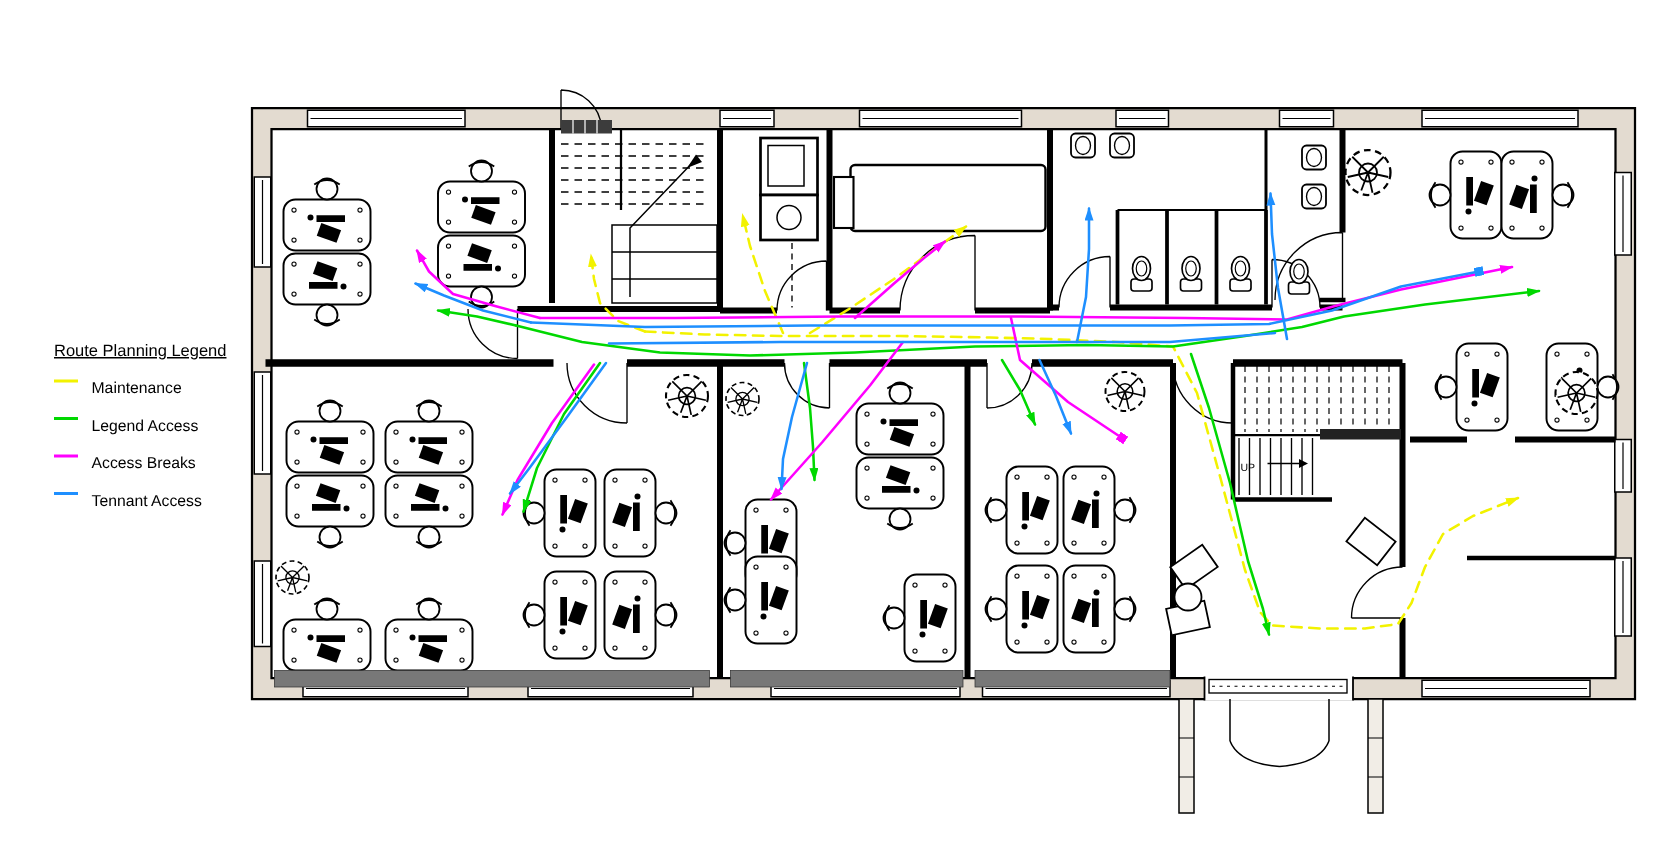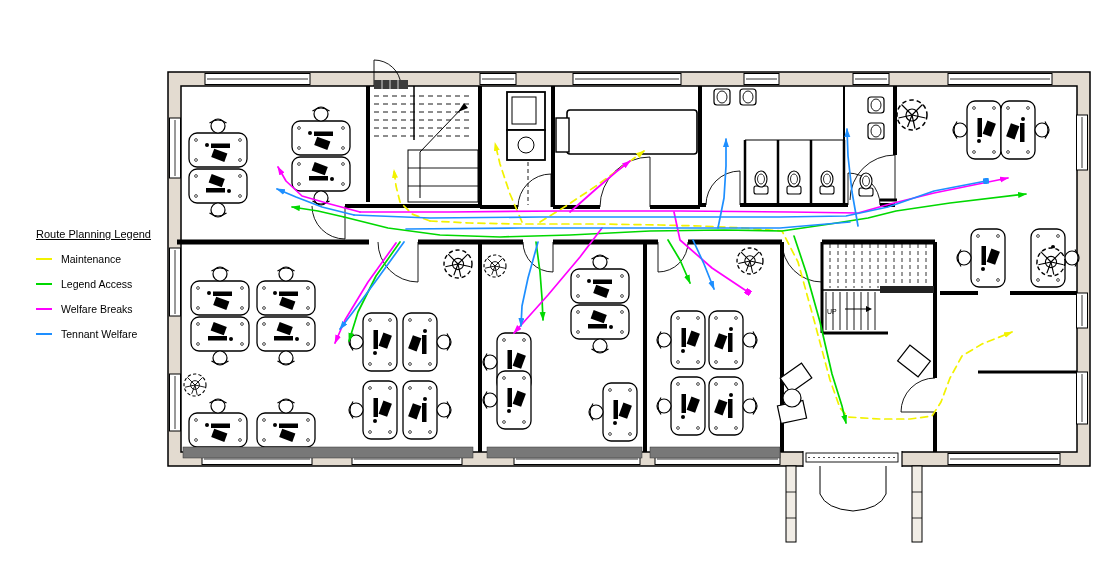--- a/index.html
+++ b/index.html
@@ -1,45 +1,45 @@
 <!DOCTYPE html>
 <html><head>
 <meta charset="utf-8">
 <style>
   html,body{margin:0;padding:0;background:#fff}
   #stage{position:relative;width:1116px;height:571px;background:#fff;overflow:hidden;
          font-family:"Liberation Sans",sans-serif}
   #plan{position:absolute;left:0;top:0}
   .legend{position:absolute;left:36px;top:228px;color:#000;z-index:5}
   .legend-title{font-size:11px;text-decoration:underline;margin-bottom:11px;white-space:nowrap}
-  .legend-row{display:flex;align-items:center;gap:9px;font-size:10.5px;margin:13px 0;white-space:nowrap}
+  .legend-row{display:flex;gap:9px;font-size:10.5px;margin:13px 0;white-space:nowrap}
   .swatch{width:16px;height:0;border-top:2px solid #000;flex:0 0 16px}
 </style>
 </head>
 <body>
 
 <div id="stage">
 
   <div class="legend">
     <div class="legend-title">Route Planning Legend</div>
     <div class="legend-row">
       <span class="swatch" style="border-top-color: rgb(242, 242, 0);"></span>
       <span>Maintenance</span>
     </div>
     <div class="legend-row">
       <span class="swatch" style="border-top-color: rgb(0, 216, 0);"></span>
       <span>Legend Access</span>
     </div>
     <div class="legend-row">
       <span class="swatch" style="border-top-color: rgb(255, 0, 255);"></span>
-      <span>Welfare Breaks</span>
+      <span>Access Breaks</span>
     </div>
     <div class="legend-row">
       <span class="swatch" style="border-top-color: rgb(30, 143, 255);"></span>
-      <span>Tennant Welfare</span>
+      <span>Tennant Access</span>
     </div>
   </div>
 
   <svg id="plan" width="1116" height="571" viewBox="0 0 1116 571" xmlns="http://www.w3.org/2000/svg">
     <defs id="marker-defs">
       <g id="wkst">
         <rect x="-29" y="-17" width="58" height="34" rx="8" fill="#fff" stroke="#000" stroke-width="1.3"></rect>
         <circle cx="-22" cy="-10" r="1.4" fill="none" stroke="#000" stroke-width="0.7"></circle>
         <circle cx="22" cy="-10" r="1.4" fill="none" stroke="#000" stroke-width="0.7"></circle>
         <circle cx="-22" cy="10" r="1.4" fill="none" stroke="#000" stroke-width="0.7"></circle>

